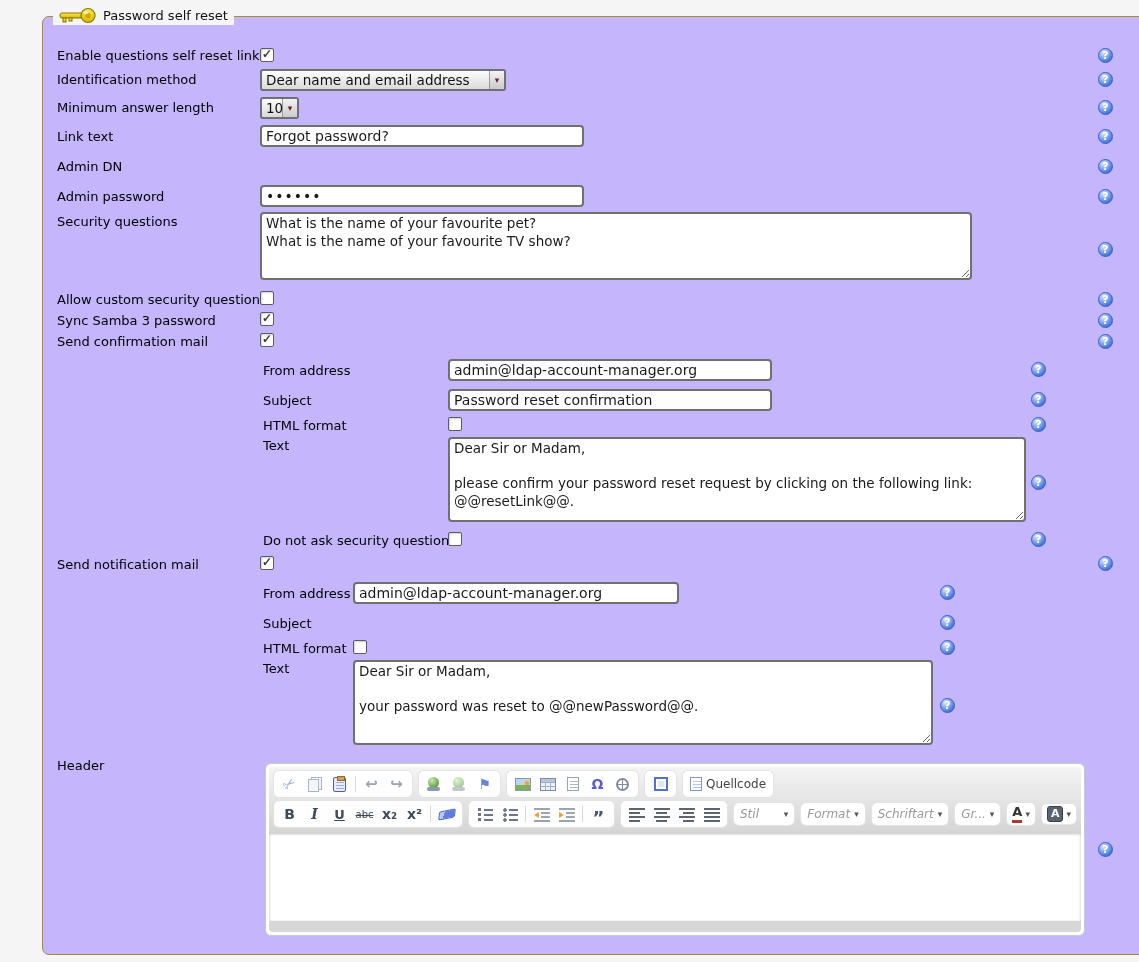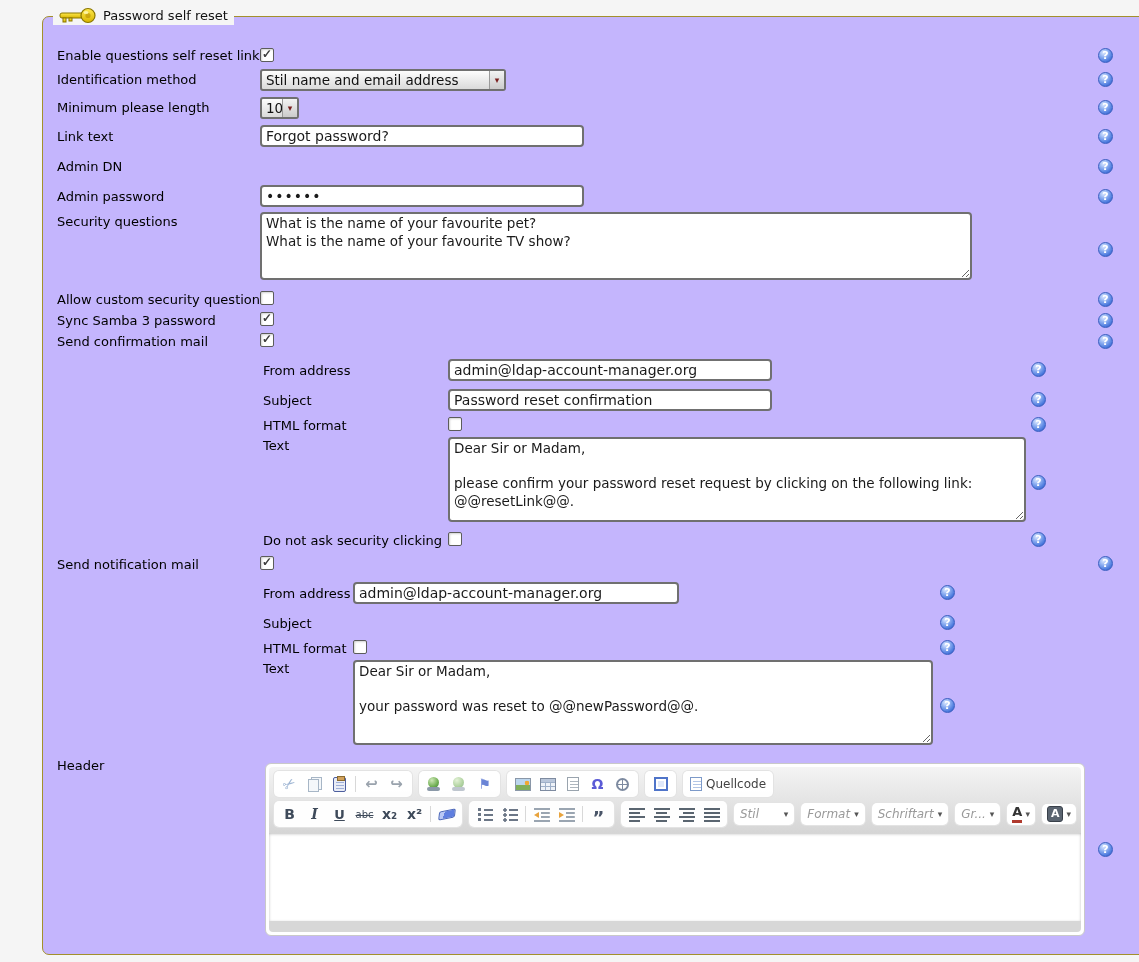--- a/index.html
+++ b/index.html
@@ -148,28 +148,28 @@
     </svg>
     <span>Password self reset</span>
   </div>
 
   <span class="lbl" style="left:14px;top:31px">Enable questions self reset link</span>
   <input type="checkbox" class="cb" style="left: 217px; top: 31px;" checked="">
   <span class="help" style="left:1055px;top:31px">?</span>
 
   <span class="lbl" style="left:14px;top:55px">Identification method</span>
   <div class="fsel" style="left:217px;top:52px;width:246px">
-    <span class="val">Stil name and email address</span>
+    <span class="val">Dear name and email address</span>
     <span class="btn">
         <span class="arr">▾</span>
       </span>
   </div>
   <span class="help" style="left:1055px;top:55px">?</span>
 
-  <span class="lbl" style="left:14px;top:83px">Minimum please length</span>
+  <span class="lbl" style="left:14px;top:83px">Minimum answer length</span>
   <div class="fsel" style="left:217px;top:80px;width:39px">
     <span class="val">10</span>
     <span class="btn">
         <span class="arr">▾</span>
       </span>
   </div>
   <span class="help" style="left:1055px;top:83px">?</span>
 
   <span class="lbl" style="left:14px;top:112px">Link text</span>
   <input class="txt" style="left: 217px; top: 108px; width: 324px;" value="Forgot password?">
@@ -210,21 +210,21 @@
   <span class="lbl" style="left:220px;top:401px">HTML format</span>
   <input type="checkbox" class="cb" style="left: 405px; top: 400px;">
   <span class="help" style="left:988px;top:400px">?</span>
 
   <span class="lbl" style="left:220px;top:421px">Text</span>
   <textarea class="ta" style="left: 405px; top: 420px; width: 578px; height: 85px;">Dear Sir or Madam,
 
 please confirm your password reset request by clicking on the following link: @@resetLink@@.</textarea>
   <span class="help" style="left:988px;top:458px">?</span>
 
-  <span class="lbl" style="left:220px;top:516px">Do not ask security clicking</span>
+  <span class="lbl" style="left:220px;top:516px">Do not ask security question</span>
   <input type="checkbox" class="cb" style="left: 405px; top: 515px;">
   <span class="help" style="left:988px;top:515px">?</span>
 
   <span class="lbl" style="left:14px;top:540px">Send notification mail</span>
   <input type="checkbox" class="cb" style="left: 217px; top: 539px;" checked="">
   <span class="help" style="left:1055px;top:539px">?</span>
 
   <span class="lbl" style="left:220px;top:569px">From address</span>
   <input class="txt" style="left: 310px; top: 565px; width: 326px;" value="admin@ldap-account-manager.org">
   <span class="help" style="left:897px;top:568px">?</span>

